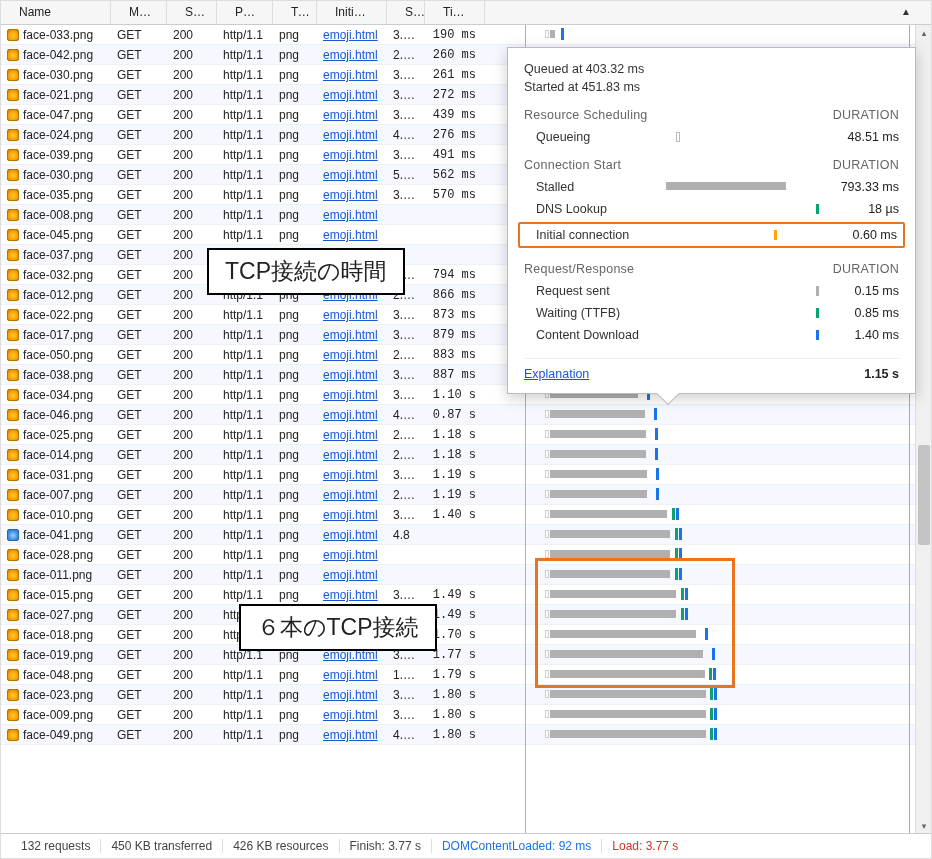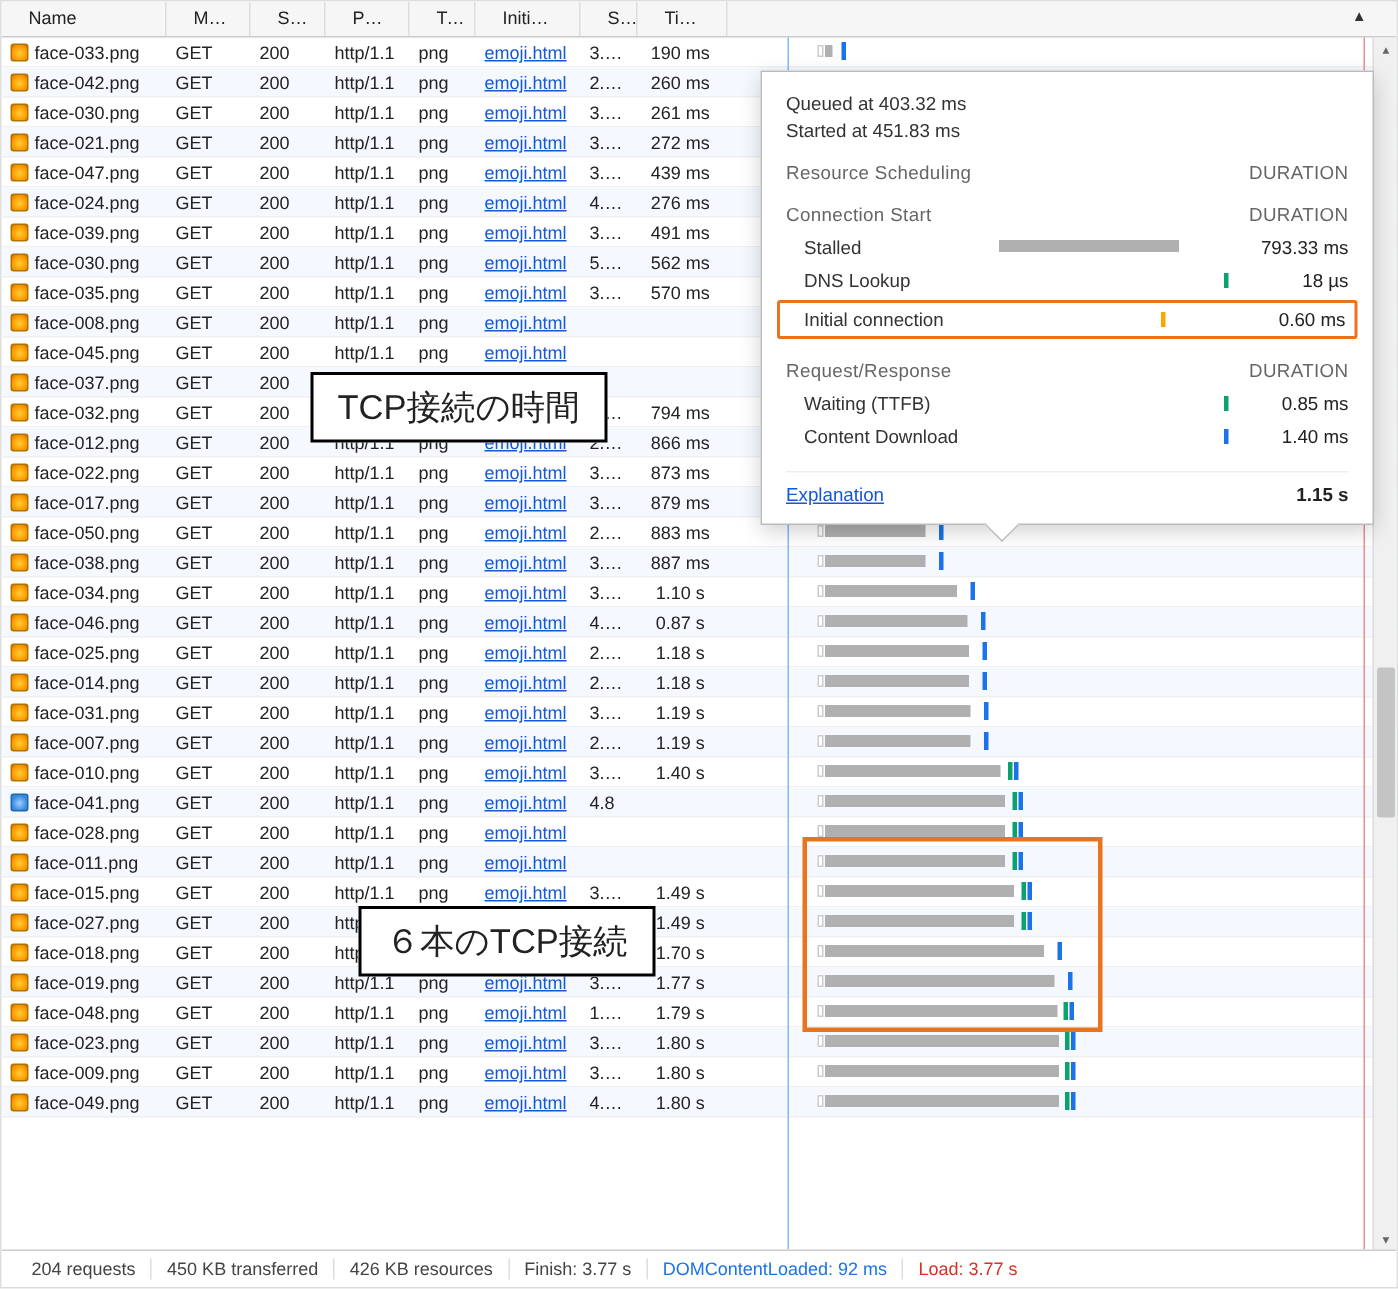--- a/index.html
+++ b/index.html
@@ -25,21 +25,21 @@
 .row { display: flex; height: 20px; line-height: 20px; border-bottom: 1px solid #f0f0f0; position: relative; }
 .row:nth-child(even) { background: #f5f9ff; }
 .row .cell { padding: 0 6px; overflow: hidden; white-space: nowrap; text-overflow: ellipsis; border-right: 1px solid transparent; }
 .row .cell.name { width: 110px; display: flex; align-items: center; gap: 4px; }
 .row .cell.method { width: 56px; }
 .row .cell.status { width: 50px; }
 .row .cell.protocol { width: 56px; }
 .row .cell.type { width: 44px; }
 .row .cell.initiator { width: 70px; color: #1558d6; text-decoration: underline; cursor: pointer; }
 .row .cell.size { width: 38px; }
-.row .cell.time { width: 60px; text-align: center; padding-right: 8px; }
+.row .cell.time { width: 60px; text-align: right; padding-right: 8px; font-family: Liberation Mono, monospace; }
 .row .cell.waterfall { flex: 1; position: relative; }
 
 .file-icon { width: 12px; height: 12px; display: inline-block; background: radial-gradient(circle at 50% 55%, #ffcc33 0%, #ff9900 65%, #cc6600 100%); border-radius: 2px; border: 1px solid #aa7700; flex-shrink: 0; }
 .file-icon.blue { background: radial-gradient(circle at 50% 55%, #9ecfff 0%, #3388dd 70%); border-color: #2266aa; }
 
 
 .wf-bar { position: absolute; top: 5px; height: 8px; background: #b0b0b0; }
 .wf-white { position: absolute; top: 5px; height: 8px; width: 4px; background: #fff; border: 1px solid #ccc; }
 .wf-tick { position: absolute; top: 3px; width: 3px; height: 12px; }
 .tick-blue { background: #1a73e8; }
@@ -755,20 +755,27 @@
   </div>
 
 <div class="popup">
   <div class="plain">Queued at 403.32 ms</div>
   <div class="plain">Started at 451.83 ms</div>
 
   <div class="section">
     <span>Resource Scheduling</span>
       <span>DURATION</span>
   </div>
+  <div class="line">
+    <span class="lbl">Queueing</span>
+    <span class="barwrap">
+        <span class="bar-queue"></span>
+      </span>
+    <span class="val">48.51 ms</span>
+  </div>
 
   <div class="section">
     <span>Connection Start</span>
       <span>DURATION</span>
   </div>
   <div class="line">
     <span class="lbl">Stalled</span>
     <span class="barwrap">
         <span class="bar-stalled"></span>
       </span>
@@ -787,20 +794,27 @@
         <span class="bar-init"></span>
       </span>
     <span class="val">0.60 ms</span>
   </div>
 
   <div class="section">
     <span>Request/Response</span>
       <span>DURATION</span>
   </div>
   <div class="line">
+    <span class="lbl">Request sent</span>
+    <span class="barwrap">
+        <span class="bar-req"></span>
+      </span>
+    <span class="val">0.15 ms</span>
+  </div>
+  <div class="line">
     <span class="lbl">Waiting (TTFB)</span>
     <span class="barwrap">
         <span class="bar-wait"></span>
       </span>
     <span class="val">0.85 ms</span>
   </div>
   <div class="line">
     <span class="lbl">Content Download</span>
     <span class="barwrap">
         <span class="bar-dl"></span>
@@ -819,19 +833,19 @@
 <div class="annot2">６本のTCP接続</div>
 <div class="annot-box6"></div>
 
 <div class="sbar">
   <div class="btn" style="top:0">▴</div>
   <div class="thumb" style="top:420px;height:100px"></div>
   <div class="btn" style="bottom:0">▾</div>
 </div>
 
 <div class="statusbar">
-  <span class="seg">204 requests</span>
+  <span class="seg">132 requests</span>
   <span class="seg">450 KB transferred</span>
   <span class="seg">426 KB resources</span>
   <span class="seg">Finish: 3.77 s</span>
   <span class="seg dcl">DOMContentLoaded: 92 ms</span>
   <span class="seg load">Load: 3.77 s</span>
 </div>
 
 </body></html>

